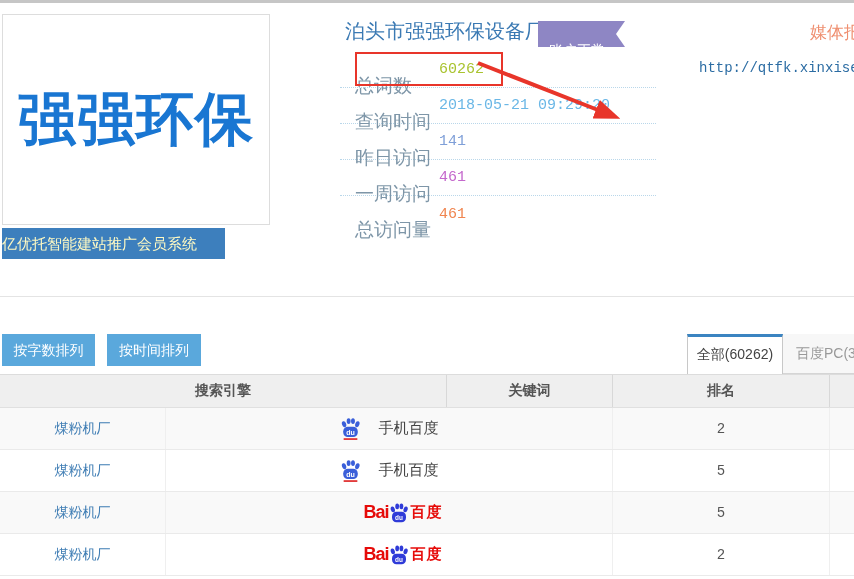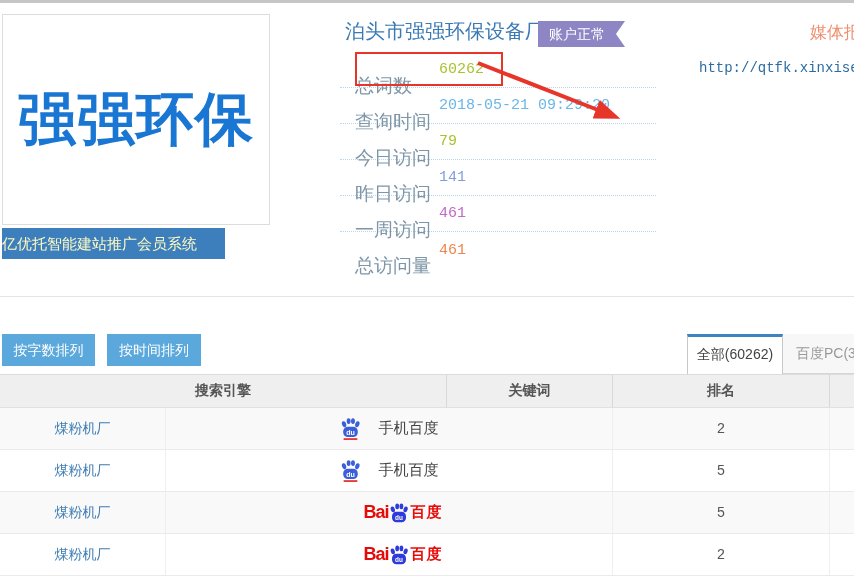--- a/index.html
+++ b/index.html
@@ -24,21 +24,21 @@
     left:2px; top:228px; width:223px; height:31px;
     background:#3d7fbd; color:#fef9c3; font-size:15px;
     text-align:left; line-height:31px;
   }
 
   
   .company-title { left:345px; top:18px; font-size:20px; color:#3a79b3; white-space:nowrap; }
   .status-badge {
     left:538px; top:21px; height:26px; line-height:26px;
     background:#8e86c4; color:#fff; font-size:14px;
-    padding:0 20px 0 11px;
+    padding:16px 20px 0 11px;
   }
   .status-badge::after {
     content:""; position:absolute; right:0; top:0;
     border-top:13px solid transparent; border-bottom:13px solid transparent;
     border-right:9px solid #fff;
   }
 
   
   .stats { left:340px; top:52px; width:316px; }
   .stat-row { height:36px; display:flex; align-items:center; border-bottom:1px dotted #b9d7ea; }
@@ -118,24 +118,20 @@
 <div class="abs stats">
   <div class="stat-row">
     <span class="stat-label">总词数</span>
     <span class="stat-value" style="color: rgb(169, 195, 47);">60262</span>
   </div>
   <div class="stat-row">
     <span class="stat-label">查询时间</span>
     <span class="stat-value" style="color: rgb(106, 183, 230);">2018-05-21 09:29:20</span>
   </div>
   <div class="stat-row">
-    <span class="stat-label">今日访问</span>
-    <span class="stat-value" style="color: rgb(169, 195, 47);">79</span>
-  </div>
-  <div class="stat-row">
     <span class="stat-label">昨日访问</span>
     <span class="stat-value" style="color: rgb(127, 159, 216);">141</span>
   </div>
   <div class="stat-row">
     <span class="stat-label">一周访问</span>
     <span class="stat-value" style="color: rgb(196, 104, 204);">461</span>
   </div>
   <div class="stat-row">
     <span class="stat-label">总访问量</span>
     <span class="stat-value" style="color: rgb(240, 133, 79);">461</span>

